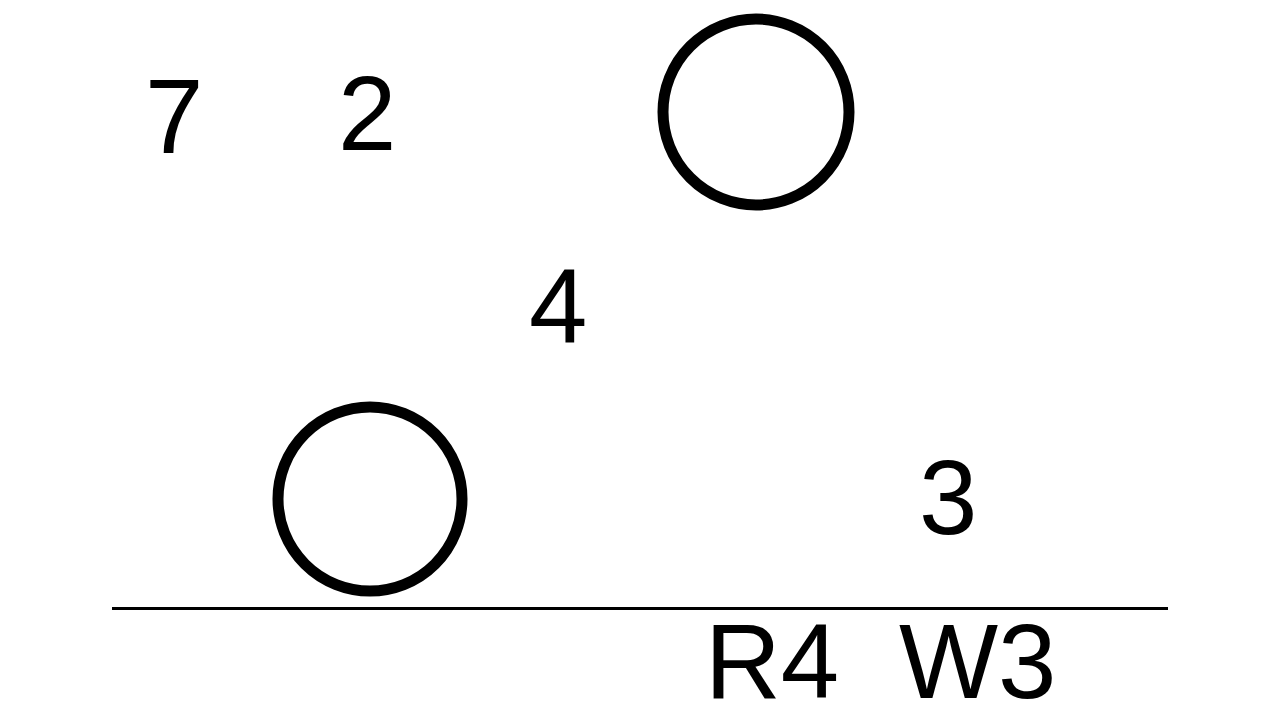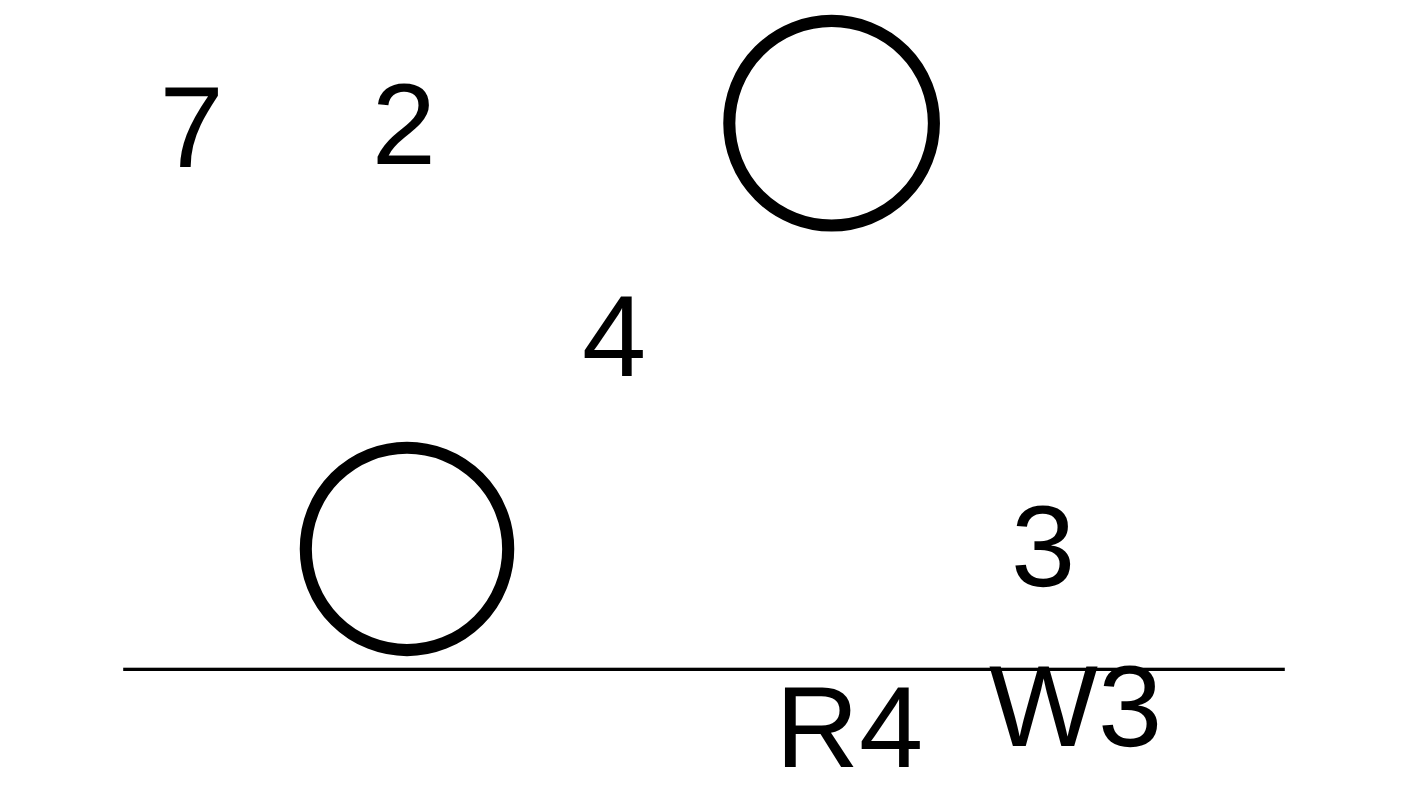--- a/index.html
+++ b/index.html
@@ -21,21 +21,21 @@
     line-height: 1;
     color: #000000;
     white-space: pre;
     user-select: none;
   }
   .digit-7  { left: 145px; top: 64px;  }
   .digit-2  { left: 338px; top: 61px;  }
   .digit-4  { left: 529px; top: 254px; }
   .digit-3  { left: 919px; top: 445px; }
   .score-right { left: 705px; top: 609px; text-align: right; }
-  .score-wrong { left: 899px; top: 590px; }
+  .score-wrong { left: 899px; top: 609px; }
   .marks-layer {
     position: absolute;
     left: 0;
     top: 0;
     width: 1280px;
     height: 720px;
   }
   .score-underline {
     position: absolute;
     left: 112px;

